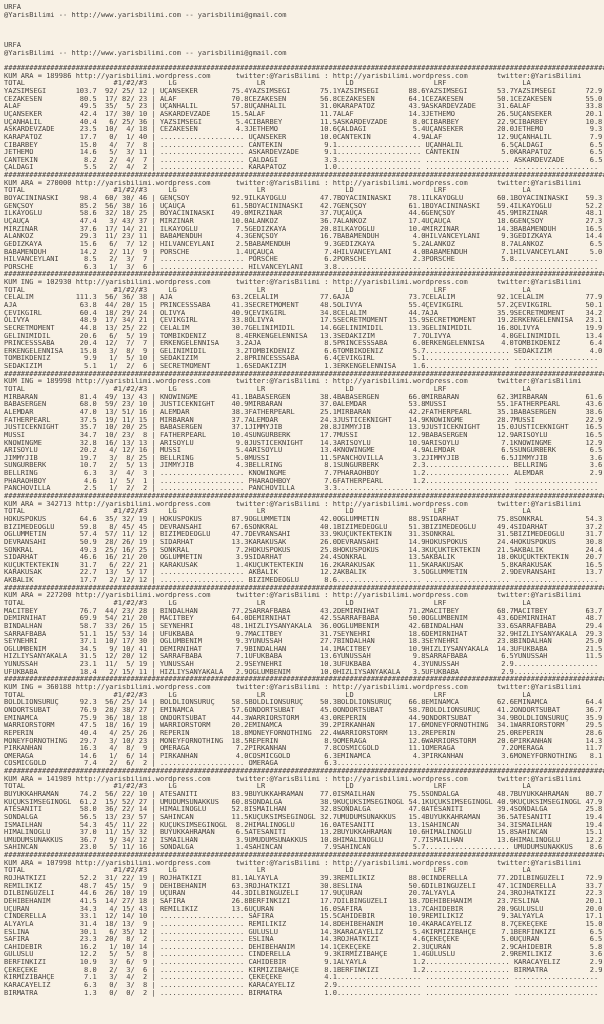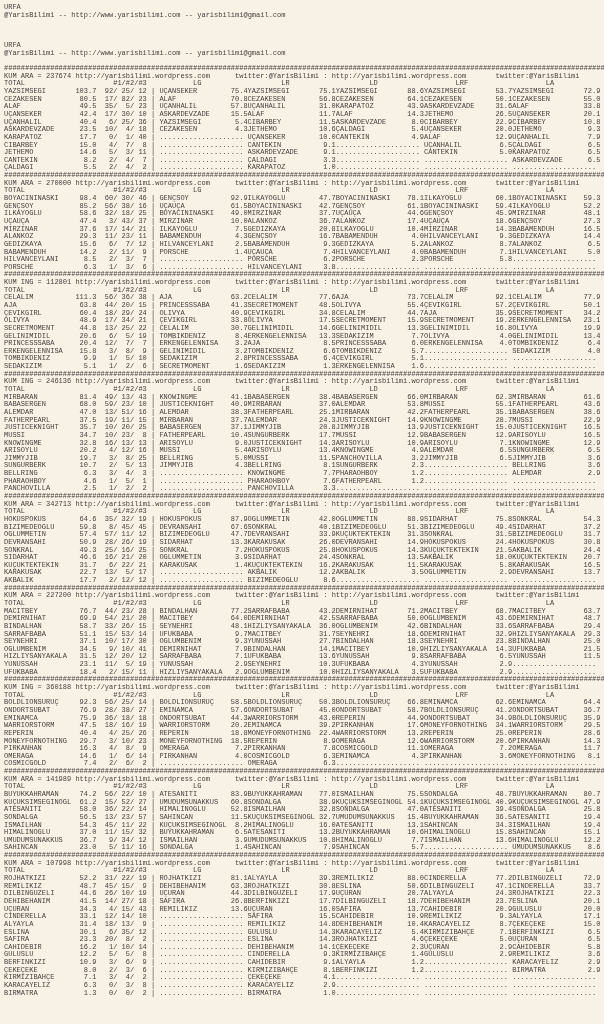--- a/index.html
+++ b/index.html
@@ -2,53 +2,53 @@
 <html><head>
 <meta charset="utf-8">
 <style>
   html,body{margin:0;padding:0;}
   body{
     width:604px;height:1024px;overflow:hidden;
     background:#f8f1e5;color:#46423f;
     font-family:"DejaVu Sans Mono","Liberation Mono",monospace;
     font-size:7px;line-height:7.65px;
   }
-  #doc{padding:4px 0 0 4px;font-family:Liberation Mono, monospace;}
+  #doc{padding:4px 0 0 4px;}
   .line{white-space:pre;height:7.65px;overflow:hidden;}
   .spacer1{height:7.65px;}
   .spacer3{height:22.95px;}
   .row,.cols{display:flex;}
   .c{flex:0 0 auto;display:inline-block;overflow:hidden;white-space:pre;}
   .name{width:16ch;}
   .total{width:6ch;text-align:right;}
   .counts{width:12ch;text-align:right;}
   .sep{width:3ch;text-align:center;}
   .gname{width:16ch;}
   .gval{width:5ch;text-align:right;}
   .gfull{width:21ch;}
-  .glabel{padding-left:2ch;box-sizing:border-box;text-align:center;}
+  .glabel{padding-left:2ch;box-sizing:border-box;}
   .hash{letter-spacing:0;}
 </style>
 </head>
 <body>
 
 <div id="doc">
   <div>
     <div class="line">URFA</div>
     <div class="line">@YarisBilimi -- http://www.yarisbilimi.com -- yarisbilimi@gmail.com</div>
   </div>
   <div class="spacer3"></div>
   <div>
     <div class="line">URFA</div>
     <div class="line">@YarisBilimi -- http://www.yarisbilimi.com -- yarisbilimi@gmail.com</div>
   </div>
   <div class="spacer1"></div>
   <div id="sections">
       <div class="line hash">################################################################################################################################################################</div>
-      <div class="line"><span>KUM ARA = 237674</span><span> </span><span>http://yarisbilimi.wordpress.com      twitter:@YarisBilimi : http://yarisbilimi.wordpress.com       twitter:@YarisBilimi</span></div>
+      <div class="line"><span>KUM ARA = 189986</span><span> </span><span>http://yarisbilimi.wordpress.com      twitter:@YarisBilimi : http://yarisbilimi.wordpress.com       twitter:@YarisBilimi</span></div>
       <div class="line cols"><span class="c name">TOTAL</span><span class="c total"></span><span class="c counts">#1/#2/#3</span><span class="c sep"></span><span class="c gname glabel">LG</span><span class="c gval"></span><span class="c gname glabel">LR</span><span class="c gval"></span><span class="c gname glabel">LD</span><span class="c gval"></span><span class="c gname glabel">LRF</span><span class="c gval"></span><span class="c gname glabel">LA</span><span class="c gval"></span></div>
       <div class="line row"><span class="c name">YAZSIMSEGI</span><span class="c total">103.7</span><span class="c counts">92/ 25/ 12</span><span class="c sep">|</span><span class="c gname">UÇANSEKER</span><span class="c gval">75.4</span><span class="c gname">YAZSIMSEGI</span><span class="c gval">75.1</span><span class="c gname">YAZSIMSEGI</span><span class="c gval">88.6</span><span class="c gname">YAZSIMSEGI</span><span class="c gval">53.7</span><span class="c gname">YAZSIMSEGI</span><span class="c gval">72.9</span></div>
       <div class="line row"><span class="c name">CEZAKESEN</span><span class="c total">80.5</span><span class="c counts">17/ 82/ 23</span><span class="c sep">|</span><span class="c gname">ALAF</span><span class="c gval">70.8</span><span class="c gname">CEZAKESEN</span><span class="c gval">56.8</span><span class="c gname">CEZAKESEN</span><span class="c gval">64.1</span><span class="c gname">CEZAKESEN</span><span class="c gval">50.1</span><span class="c gname">CEZAKESEN</span><span class="c gval">55.0</span></div>
       <div class="line row"><span class="c name">ALAF</span><span class="c total">49.5</span><span class="c counts">35/  5/ 23</span><span class="c sep">|</span><span class="c gname">UÇANHALIL</span><span class="c gval">57.8</span><span class="c gname">UÇANHALIL</span><span class="c gval">31.0</span><span class="c gname">KARAPATOZ</span><span class="c gval">43.9</span><span class="c gname">ASKARDEVZADE</span><span class="c gval">31.6</span><span class="c gname">ALAF</span><span class="c gval">33.8</span></div>
       <div class="line row"><span class="c name">UÇANSEKER</span><span class="c total">42.4</span><span class="c counts">17/ 30/ 10</span><span class="c sep">|</span><span class="c gname">ASKARDEVZADE</span><span class="c gval">15.5</span><span class="c gname">ALAF</span><span class="c gval">11.7</span><span class="c gname">ALAF</span><span class="c gval">14.3</span><span class="c gname">JETHEMO</span><span class="c gval">26.5</span><span class="c gname">UÇANSEKER</span><span class="c gval">20.1</span></div>
       <div class="line row"><span class="c name">UÇANHALIL</span><span class="c total">40.4</span><span class="c counts">6/ 25/ 36</span><span class="c sep">|</span><span class="c gname">YAZSIMSEGI</span><span class="c gval">5.4</span><span class="c gname">CIBARBEY</span><span class="c gval">11.5</span><span class="c gname">ASKARDEVZADE</span><span class="c gval">8.0</span><span class="c gname">CIBARBEY</span><span class="c gval">22.9</span><span class="c gname">CIBARBEY</span><span class="c gval">10.8</span></div>
       <div class="line row"><span class="c name">ASKARDEVZADE</span><span class="c total">23.5</span><span class="c counts">10/  4/ 18</span><span class="c sep">|</span><span class="c gname">CEZAKESEN</span><span class="c gval">4.3</span><span class="c gname">JETHEMO</span><span class="c gval">10.6</span><span class="c gname">ÇALDAGI</span><span class="c gval">5.4</span><span class="c gname">UÇANSEKER</span><span class="c gval">20.0</span><span class="c gname">JETHEMO</span><span class="c gval">9.3</span></div>
       <div class="line row"><span class="c name">KARAPATOZ</span><span class="c total">17.7</span><span class="c counts">0/  1/ 40</span><span class="c sep">|</span><span class="c gfull">.................... </span><span class="c gname">UÇANSEKER</span><span class="c gval">10.0</span><span class="c gname">CANTEKIN</span><span class="c gval">4.9</span><span class="c gname">ALAF</span><span class="c gval">12.9</span><span class="c gname">UÇANHALIL</span><span class="c gval">7.9</span></div>
       <div class="line row"><span class="c name">CIBARBEY</span><span class="c total">15.0</span><span class="c counts">4/  7/  8</span><span class="c sep">|</span><span class="c gfull">.................... </span><span class="c gname">CANTEKIN</span><span class="c gval">9.1</span><span class="c gfull">.................... </span><span class="c gname">UÇANHALIL</span><span class="c gval">6.5</span><span class="c gname">ÇALDAGI</span><span class="c gval">6.5</span></div>
       <div class="line row"><span class="c name">JETHEMO</span><span class="c total">14.6</span><span class="c counts">5/  3/ 11</span><span class="c sep">|</span><span class="c gfull">.................... </span><span class="c gname">ASKARDEVZADE</span><span class="c gval">9.1</span><span class="c gfull">.................... </span><span class="c gname">CANTEKIN</span><span class="c gval">5.0</span><span class="c gname">KARAPATOZ</span><span class="c gval">6.5</span></div>
@@ -61,34 +61,34 @@
       <div class="line row"><span class="c name">GENÇSOY</span><span class="c total">85.2</span><span class="c counts">56/ 38/ 16</span><span class="c sep">|</span><span class="c gname">UÇAUÇA</span><span class="c gval">61.5</span><span class="c gname">BOYACININASKI</span><span class="c gval">42.7</span><span class="c gname">GENÇSOY</span><span class="c gval">61.1</span><span class="c gname">BOYACININASKI</span><span class="c gval">59.4</span><span class="c gname">ILKAYOGLU</span><span class="c gval">52.2</span></div>
       <div class="line row"><span class="c name">ILKAYOGLU</span><span class="c total">58.6</span><span class="c counts">32/ 18/ 25</span><span class="c sep">|</span><span class="c gname">BOYACININASKI</span><span class="c gval">49.0</span><span class="c gname">MIRZINAR</span><span class="c gval">37.7</span><span class="c gname">UÇAUÇA</span><span class="c gval">44.6</span><span class="c gname">GENÇSOY</span><span class="c gval">45.9</span><span class="c gname">MIRZINAR</span><span class="c gval">48.1</span></div>
       <div class="line row"><span class="c name">UÇAUÇA</span><span class="c total">47.4</span><span class="c counts">3/ 43/ 37</span><span class="c sep">|</span><span class="c gname">MIRZINAR</span><span class="c gval">10.0</span><span class="c gname">ALANKOZ</span><span class="c gval">36.7</span><span class="c gname">ALANKOZ</span><span class="c gval">17.4</span><span class="c gname">UÇAUÇA</span><span class="c gval">18.6</span><span class="c gname">GENÇSOY</span><span class="c gval">27.3</span></div>
       <div class="line row"><span class="c name">MIRZINAR</span><span class="c total">37.6</span><span class="c counts">17/ 14/ 21</span><span class="c sep">|</span><span class="c gname">ILKAYOGLU</span><span class="c gval">7.5</span><span class="c gname">GEDIZKAYA</span><span class="c gval">20.8</span><span class="c gname">ILKAYOGLU</span><span class="c gval">10.4</span><span class="c gname">MIRZINAR</span><span class="c gval">14.3</span><span class="c gname">BABAMENDUH</span><span class="c gval">16.5</span></div>
       <div class="line row"><span class="c name">ALANKOZ</span><span class="c total">29.3</span><span class="c counts">11/ 23/ 11</span><span class="c sep">|</span><span class="c gname">BABAMENDUH</span><span class="c gval">4.3</span><span class="c gname">GENÇSOY</span><span class="c gval">16.7</span><span class="c gname">BABAMENDUH</span><span class="c gval">4.0</span><span class="c gname">HILVANCEYLANI</span><span class="c gval">9.3</span><span class="c gname">GEDIZKAYA</span><span class="c gval">14.4</span></div>
       <div class="line row"><span class="c name">GEDIZKAYA</span><span class="c total">15.6</span><span class="c counts">6/  7/ 12</span><span class="c sep">|</span><span class="c gname">HILVANCEYLANI</span><span class="c gval">2.5</span><span class="c gname">BABAMENDUH</span><span class="c gval">9.3</span><span class="c gname">GEDIZKAYA</span><span class="c gval">5.2</span><span class="c gname">ALANKOZ</span><span class="c gval">8.7</span><span class="c gname">ALANKOZ</span><span class="c gval">6.5</span></div>
       <div class="line row"><span class="c name">BABAMENDUH</span><span class="c total">14.2</span><span class="c counts">2/ 11/  9</span><span class="c sep">|</span><span class="c gname">PORSCHE</span><span class="c gval">1.4</span><span class="c gname">UÇAUÇA</span><span class="c gval">7.4</span><span class="c gname">HILVANCEYLANI</span><span class="c gval">4.0</span><span class="c gname">BABAMENDUH</span><span class="c gval">7.1</span><span class="c gname">HILVANCEYLANI</span><span class="c gval">5.0</span></div>
       <div class="line row"><span class="c name">HILVANCEYLANI</span><span class="c total">8.5</span><span class="c counts">2/  3/  7</span><span class="c sep">|</span><span class="c gfull">.................... </span><span class="c gname">PORSCHE</span><span class="c gval">6.2</span><span class="c gname">PORSCHE</span><span class="c gval">2.3</span><span class="c gname">PORSCHE</span><span class="c gval">5.8</span><span class="c gfull">.................... </span></div>
       <div class="line row"><span class="c name">PORSCHE</span><span class="c total">6.3</span><span class="c counts">1/  3/  6</span><span class="c sep">|</span><span class="c gfull">.................... </span><span class="c gname">HILVANCEYLANI</span><span class="c gval">3.8</span><span class="c gfull">.................... </span><span class="c gfull">.................... </span><span class="c gfull">.................... </span></div>
       <div class="line hash">################################################################################################################################################################</div>
-      <div class="line"><span>KUM ING = 112801</span><span> </span><span>http://yarisbilimi.wordpress.com      twitter:@YarisBilimi : http://yarisbilimi.wordpress.com       twitter:@YarisBilimi</span></div>
+      <div class="line"><span>KUM ING = 102930</span><span> </span><span>http://yarisbilimi.wordpress.com      twitter:@YarisBilimi : http://yarisbilimi.wordpress.com       twitter:@YarisBilimi</span></div>
       <div class="line cols"><span class="c name">TOTAL</span><span class="c total"></span><span class="c counts">#1/#2/#3</span><span class="c sep"></span><span class="c gname glabel">LG</span><span class="c gval"></span><span class="c gname glabel">LR</span><span class="c gval"></span><span class="c gname glabel">LD</span><span class="c gval"></span><span class="c gname glabel">LRF</span><span class="c gval"></span><span class="c gname glabel">LA</span><span class="c gval"></span></div>
       <div class="line row"><span class="c name">CELALIM</span><span class="c total">111.3</span><span class="c counts">56/ 36/ 38</span><span class="c sep">|</span><span class="c gname">AJA</span><span class="c gval">63.2</span><span class="c gname">CELALIM</span><span class="c gval">77.6</span><span class="c gname">AJA</span><span class="c gval">73.7</span><span class="c gname">CELALIM</span><span class="c gval">92.1</span><span class="c gname">CELALIM</span><span class="c gval">77.9</span></div>
       <div class="line row"><span class="c name">AJA</span><span class="c total">63.8</span><span class="c counts">44/ 20/ 15</span><span class="c sep">|</span><span class="c gname">PRINCESSSABA</span><span class="c gval">41.3</span><span class="c gname">SECRETMOMENT</span><span class="c gval">48.5</span><span class="c gname">OLIVYA</span><span class="c gval">55.4</span><span class="c gname">ÇEVIKGIRL</span><span class="c gval">57.2</span><span class="c gname">ÇEVIKGIRL</span><span class="c gval">50.1</span></div>
       <div class="line row"><span class="c name">ÇEVIKGIRL</span><span class="c total">60.4</span><span class="c counts">18/ 29/ 24</span><span class="c sep">|</span><span class="c gname">OLIVYA</span><span class="c gval">40.9</span><span class="c gname">ÇEVIKGIRL</span><span class="c gval">34.8</span><span class="c gname">CELALIM</span><span class="c gval">44.7</span><span class="c gname">AJA</span><span class="c gval">35.9</span><span class="c gname">SECRETMOMENT</span><span class="c gval">34.2</span></div>
       <div class="line row"><span class="c name">OLIVYA</span><span class="c total">48.9</span><span class="c counts">17/ 34/ 21</span><span class="c sep">|</span><span class="c gname">ÇEVIKGIRL</span><span class="c gval">33.8</span><span class="c gname">OLIVYA</span><span class="c gval">17.5</span><span class="c gname">SECRETMOMENT</span><span class="c gval">15.9</span><span class="c gname">SECRETMOMENT</span><span class="c gval">19.2</span><span class="c gname">ERKENGELENNISA</span><span class="c gval">23.1</span></div>
       <div class="line row"><span class="c name">SECRETMOMENT</span><span class="c total">44.8</span><span class="c counts">13/ 25/ 22</span><span class="c sep">|</span><span class="c gname">CELALIM</span><span class="c gval">30.7</span><span class="c gname">GELINIMIDIL</span><span class="c gval">14.6</span><span class="c gname">GELINIMIDIL</span><span class="c gval">13.3</span><span class="c gname">GELINIMIDIL</span><span class="c gval">16.8</span><span class="c gname">OLIVYA</span><span class="c gval">19.9</span></div>
       <div class="line row"><span class="c name">GELINIMIDIL</span><span class="c total">20.6</span><span class="c counts">6/  5/ 19</span><span class="c sep">|</span><span class="c gname">TOMBIKDENIZ</span><span class="c gval">8.4</span><span class="c gname">ERKENGELENNISA</span><span class="c gval">13.3</span><span class="c gname">SEDAKIZIM</span><span class="c gval">7.7</span><span class="c gname">OLIVYA</span><span class="c gval">4.0</span><span class="c gname">GELINIMIDIL</span><span class="c gval">13.4</span></div>
       <div class="line row"><span class="c name">PRINCESSSABA</span><span class="c total">20.4</span><span class="c counts">12/  7/  7</span><span class="c sep">|</span><span class="c gname">ERKENGELENNISA</span><span class="c gval">3.2</span><span class="c gname">AJA</span><span class="c gval">8.5</span><span class="c gname">PRINCESSSABA</span><span class="c gval">6.0</span><span class="c gname">ERKENGELENNISA</span><span class="c gval">4.0</span><span class="c gname">TOMBIKDENIZ</span><span class="c gval">6.4</span></div>
       <div class="line row"><span class="c name">ERKENGELENNISA</span><span class="c total">15.8</span><span class="c counts">3/  8/  9</span><span class="c sep">|</span><span class="c gname">GELINIMIDIL</span><span class="c gval">3.2</span><span class="c gname">TOMBIKDENIZ</span><span class="c gval">6.6</span><span class="c gname">TOMBIKDENIZ</span><span class="c gval">5.7</span><span class="c gfull">.................... </span><span class="c gname">SEDAKIZIM</span><span class="c gval">4.0</span></div>
       <div class="line row"><span class="c name">TOMBIKDENIZ</span><span class="c total">9.9</span><span class="c counts">1/  5/ 10</span><span class="c sep">|</span><span class="c gname">SEDAKIZIM</span><span class="c gval">2.8</span><span class="c gname">PRINCESSSABA</span><span class="c gval">6.4</span><span class="c gname">ÇEVIKGIRL</span><span class="c gval">5.1</span><span class="c gfull">.................... </span><span class="c gfull">.................... </span></div>
       <div class="line row"><span class="c name">SEDAKIZIM</span><span class="c total">5.1</span><span class="c counts">1/  2/  6</span><span class="c sep">|</span><span class="c gname">SECRETMOMENT</span><span class="c gval">1.6</span><span class="c gname">SEDAKIZIM</span><span class="c gval">1.3</span><span class="c gname">ERKENGELENNISA</span><span class="c gval">1.6</span><span class="c gfull">.................... </span><span class="c gfull">.................... </span></div>
       <div class="line hash">################################################################################################################################################################</div>
-      <div class="line"><span>KUM ING = 246136</span><span> </span><span>http://yarisbilimi.wordpress.com      twitter:@YarisBilimi : http://yarisbilimi.wordpress.com       twitter:@YarisBilimi</span></div>
+      <div class="line"><span>KUM ING = 189998</span><span> </span><span>http://yarisbilimi.wordpress.com      twitter:@YarisBilimi : http://yarisbilimi.wordpress.com       twitter:@YarisBilimi</span></div>
       <div class="line cols"><span class="c name">TOTAL</span><span class="c total"></span><span class="c counts">#1/#2/#3</span><span class="c sep"></span><span class="c gname glabel">LG</span><span class="c gval"></span><span class="c gname glabel">LR</span><span class="c gval"></span><span class="c gname glabel">LD</span><span class="c gval"></span><span class="c gname glabel">LRF</span><span class="c gval"></span><span class="c gname glabel">LA</span><span class="c gval"></span></div>
       <div class="line row"><span class="c name">MIRBARAN</span><span class="c total">81.4</span><span class="c counts">49/ 13/ 43</span><span class="c sep">|</span><span class="c gname">KNOWINGME</span><span class="c gval">41.1</span><span class="c gname">BABASERGEN</span><span class="c gval">38.4</span><span class="c gname">BABASERGEN</span><span class="c gval">66.0</span><span class="c gname">MIRBARAN</span><span class="c gval">62.3</span><span class="c gname">MIRBARAN</span><span class="c gval">61.6</span></div>
       <div class="line row"><span class="c name">BABASERGEN</span><span class="c total">68.0</span><span class="c counts">59/ 23/ 10</span><span class="c sep">|</span><span class="c gname">JUSTICEKNIGHT</span><span class="c gval">40.9</span><span class="c gname">MIRBARAN</span><span class="c gval">37.0</span><span class="c gname">ALEMDAR</span><span class="c gval">53.8</span><span class="c gname">MUSSI</span><span class="c gval">55.1</span><span class="c gname">FATHERPEARL</span><span class="c gval">43.6</span></div>
       <div class="line row"><span class="c name">ALEMDAR</span><span class="c total">47.0</span><span class="c counts">13/ 51/ 16</span><span class="c sep">|</span><span class="c gname">ALEMDAR</span><span class="c gval">38.3</span><span class="c gname">FATHERPEARL</span><span class="c gval">25.1</span><span class="c gname">MIRBARAN</span><span class="c gval">42.2</span><span class="c gname">FATHERPEARL</span><span class="c gval">35.1</span><span class="c gname">BABASERGEN</span><span class="c gval">38.6</span></div>
       <div class="line row"><span class="c name">FATHERPEARL</span><span class="c total">37.5</span><span class="c counts">19/ 11/ 15</span><span class="c sep">|</span><span class="c gname">MIRBARAN</span><span class="c gval">37.7</span><span class="c gname">ALEMDAR</span><span class="c gval">24.3</span><span class="c gname">JUSTICEKNIGHT</span><span class="c gval">14.9</span><span class="c gname">KNOWINGME</span><span class="c gval">28.7</span><span class="c gname">MUSSI</span><span class="c gval">22.9</span></div>
       <div class="line row"><span class="c name">JUSTICEKNIGHT</span><span class="c total">35.7</span><span class="c counts">10/ 20/ 25</span><span class="c sep">|</span><span class="c gname">BABASERGEN</span><span class="c gval">37.1</span><span class="c gname">JIMMYJIB</span><span class="c gval">20.8</span><span class="c gname">JIMMYJIB</span><span class="c gval">13.9</span><span class="c gname">JUSTICEKNIGHT</span><span class="c gval">15.0</span><span class="c gname">JUSTICEKNIGHT</span><span class="c gval">16.5</span></div>
       <div class="line row"><span class="c name">MUSSI</span><span class="c total">34.7</span><span class="c counts">10/ 23/  8</span><span class="c sep">|</span><span class="c gname">FATHERPEARL</span><span class="c gval">10.4</span><span class="c gname">SUNGURBERK</span><span class="c gval">17.7</span><span class="c gname">MUSSI</span><span class="c gval">12.9</span><span class="c gname">BABASERGEN</span><span class="c gval">12.9</span><span class="c gname">ARISOYLU</span><span class="c gval">16.5</span></div>
       <div class="line row"><span class="c name">KNOWINGME</span><span class="c total">32.8</span><span class="c counts">16/ 13/ 13</span><span class="c sep">|</span><span class="c gname">ARISOYLU</span><span class="c gval">9.0</span><span class="c gname">JUSTICEKNIGHT</span><span class="c gval">14.3</span><span class="c gname">ARISOYLU</span><span class="c gval">10.9</span><span class="c gname">ARISOYLU</span><span class="c gval">7.1</span><span class="c gname">KNOWINGME</span><span class="c gval">12.9</span></div>
       <div class="line row"><span class="c name">ARISOYLU</span><span class="c total">20.2</span><span class="c counts">4/ 12/ 16</span><span class="c sep">|</span><span class="c gname">MUSSI</span><span class="c gval">5.4</span><span class="c gname">ARISOYLU</span><span class="c gval">13.4</span><span class="c gname">KNOWINGME</span><span class="c gval">4.9</span><span class="c gname">ALEMDAR</span><span class="c gval">6.5</span><span class="c gname">SUNGURBERK</span><span class="c gval">6.5</span></div>
       <div class="line row"><span class="c name">JIMMYJIB</span><span class="c total">19.7</span><span class="c counts">3/  8/ 25</span><span class="c sep">|</span><span class="c gname">BELLRING</span><span class="c gval">5.0</span><span class="c gname">MUSSI</span><span class="c gval">11.5</span><span class="c gname">PANCHOVILLA</span><span class="c gval">3.2</span><span class="c gname">JIMMYJIB</span><span class="c gval">6.5</span><span class="c gname">JIMMYJIB</span><span class="c gval">3.6</span></div>

